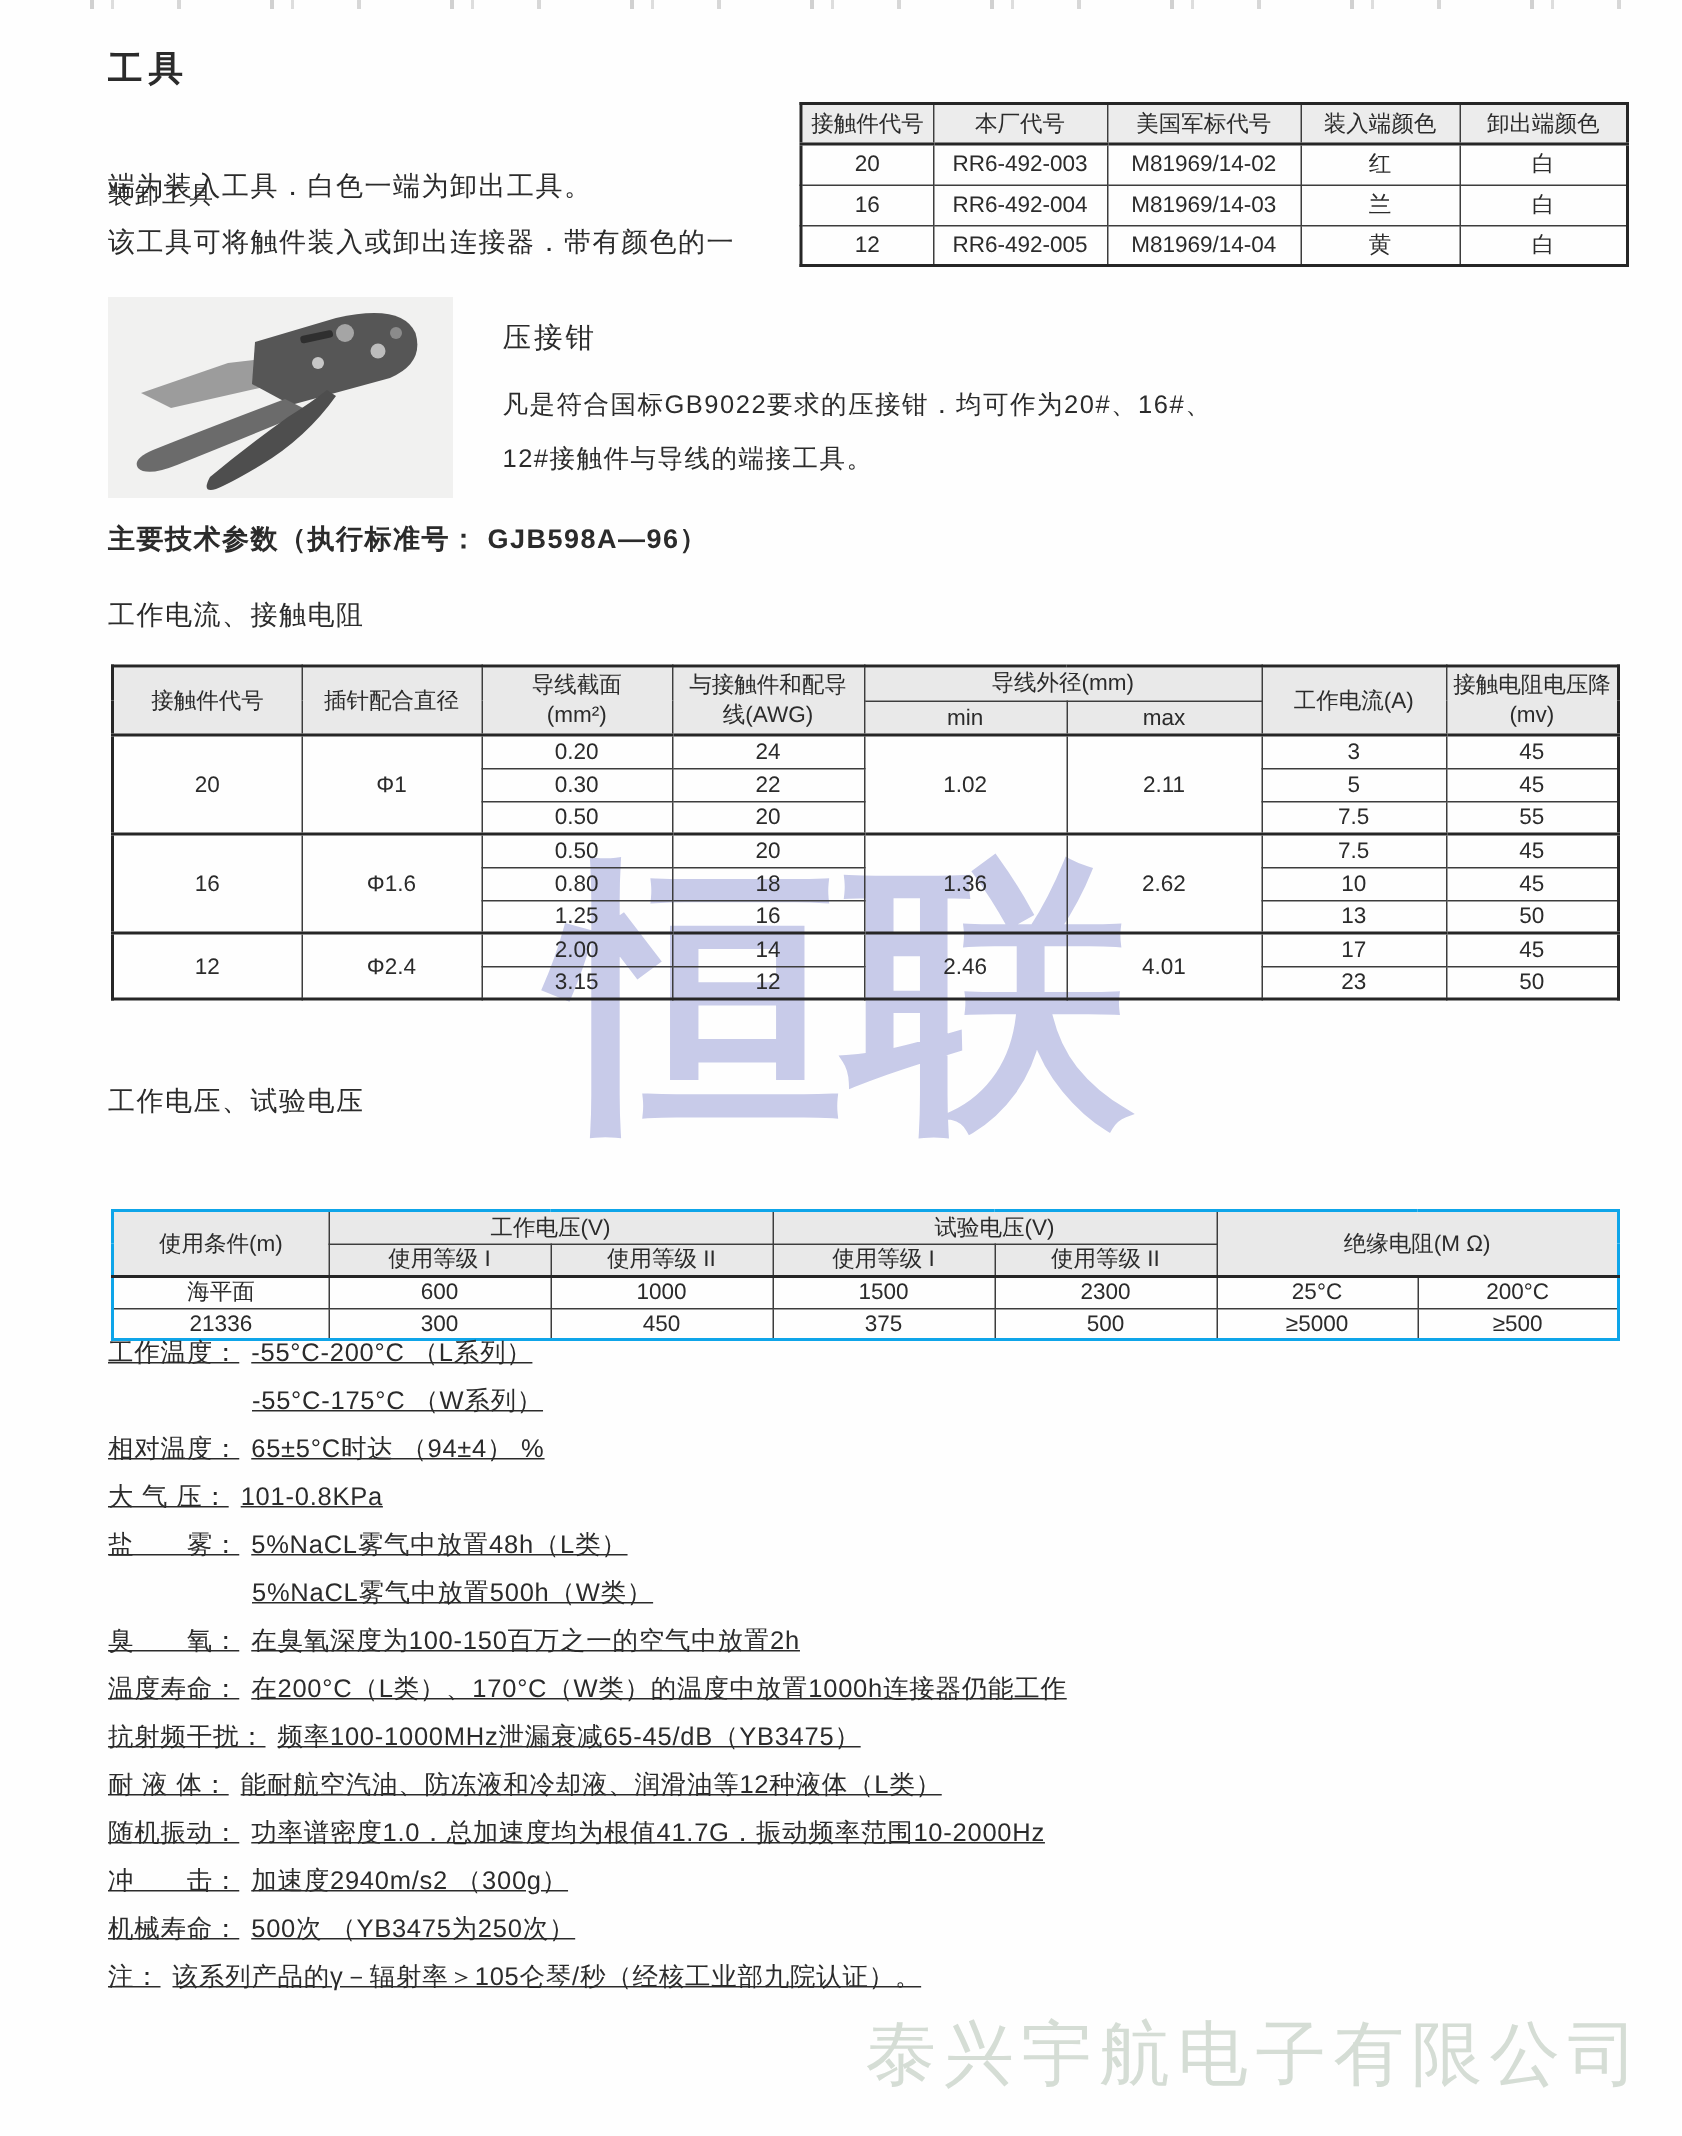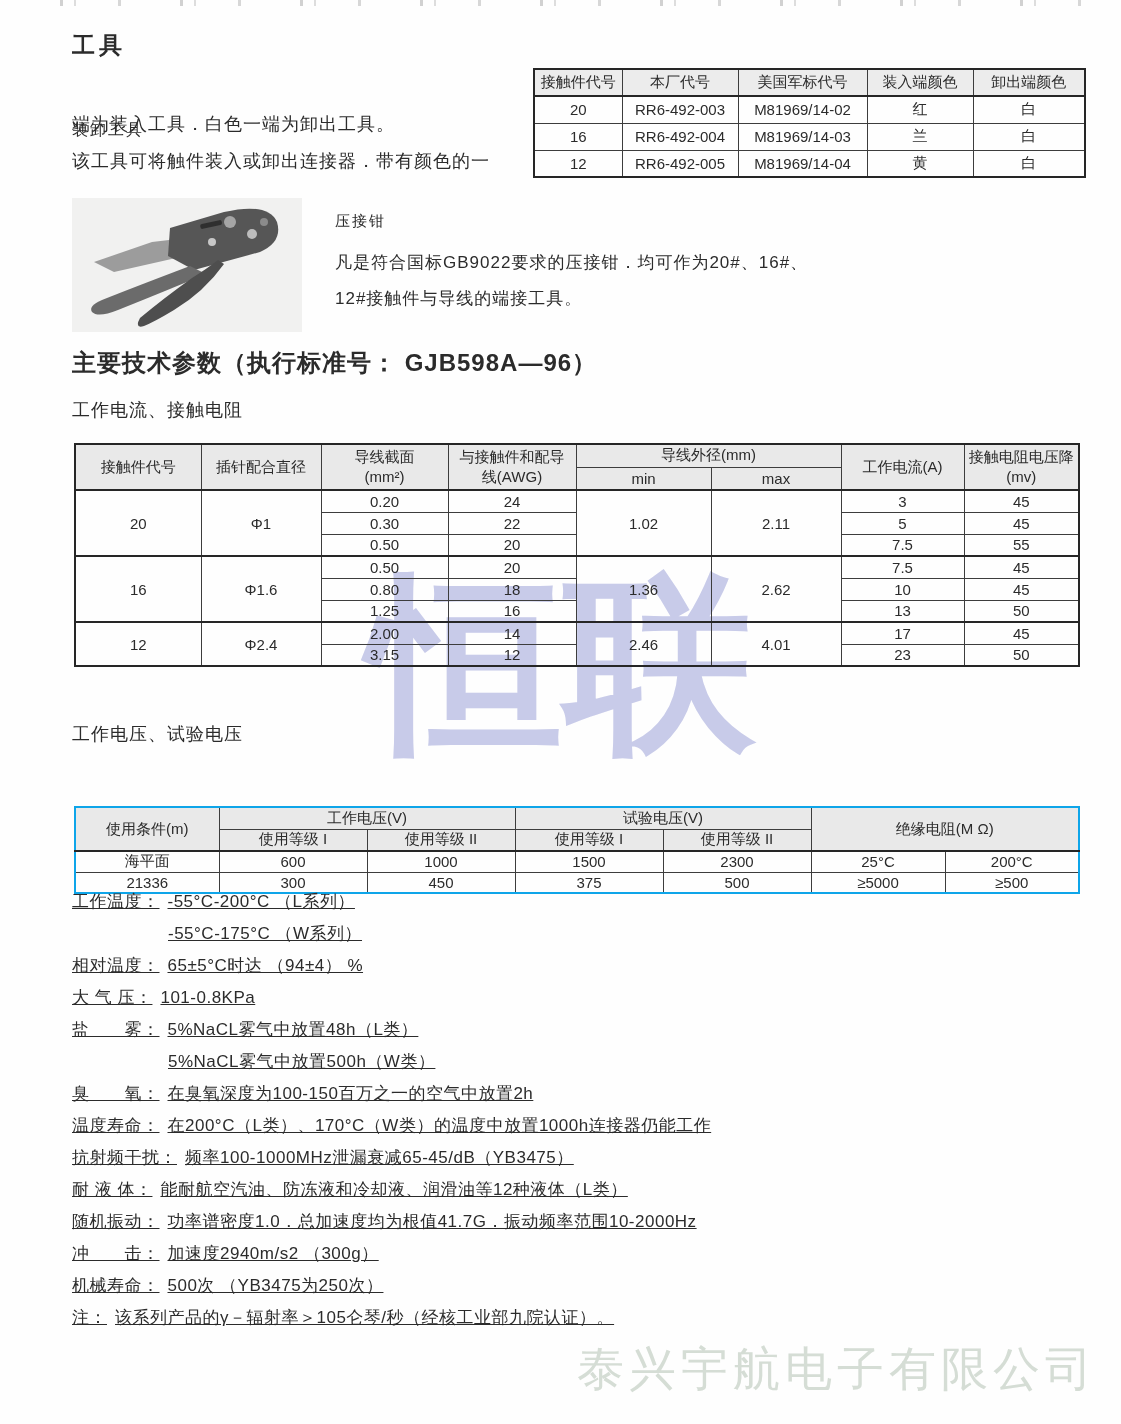--- a/index.html
+++ b/index.html
@@ -34,24 +34,24 @@
 
   .small-tbl{ left:533px; top:68px; }
   .small-tbl th,.small-tbl td{ font-size:15px; height:27px; }
   .small-tbl th{ background:#ececec; }
   .small-tbl{ border:2px solid #262626; }
   .small-tbl th{ border-bottom:2px solid #262626; }
 
   .pliers{ left:72px; top:198px; width:230px; height:134px; }
 
   .crimper{ left:335px; top:212px; width:700px; }
-  .crimper-title{ font-size:15px; letter-spacing:2px; margin-bottom:14px; }
+  .crimper-title{ font-size:19px; letter-spacing:2px; margin-bottom:14px; }
   .crimper-line{ font-size:17px; line-height:36px; letter-spacing:1px; }
 
-  .h-params{ left:72px; top:347px; font-size:24px; font-weight:700; letter-spacing:1px; }
+  .h-params{ left:72px; top:347px; font-size:18px; font-weight:700; letter-spacing:1px; }
   .cap{ font-size:18px; letter-spacing:1px; }
   .cap1{ left:72px; top:398px; }
   .cap2{ left:72px; top:722px; }
 
   .tbl1{ left:74px; top:443px; border:2px solid #262626; }
   .tbl1 th{ background:#e9e9e9; font-size:15px; height:23px; }
   .tbl1 td{ font-size:15px; height:22px; background:transparent; }
   .tbl1 tr.hdr2 th{ border-bottom:2px solid #262626; }
   .tbl1 tr.group-start td{ border-top:2px solid #262626; }
   .hl2{ display:block; line-height:20px; }

